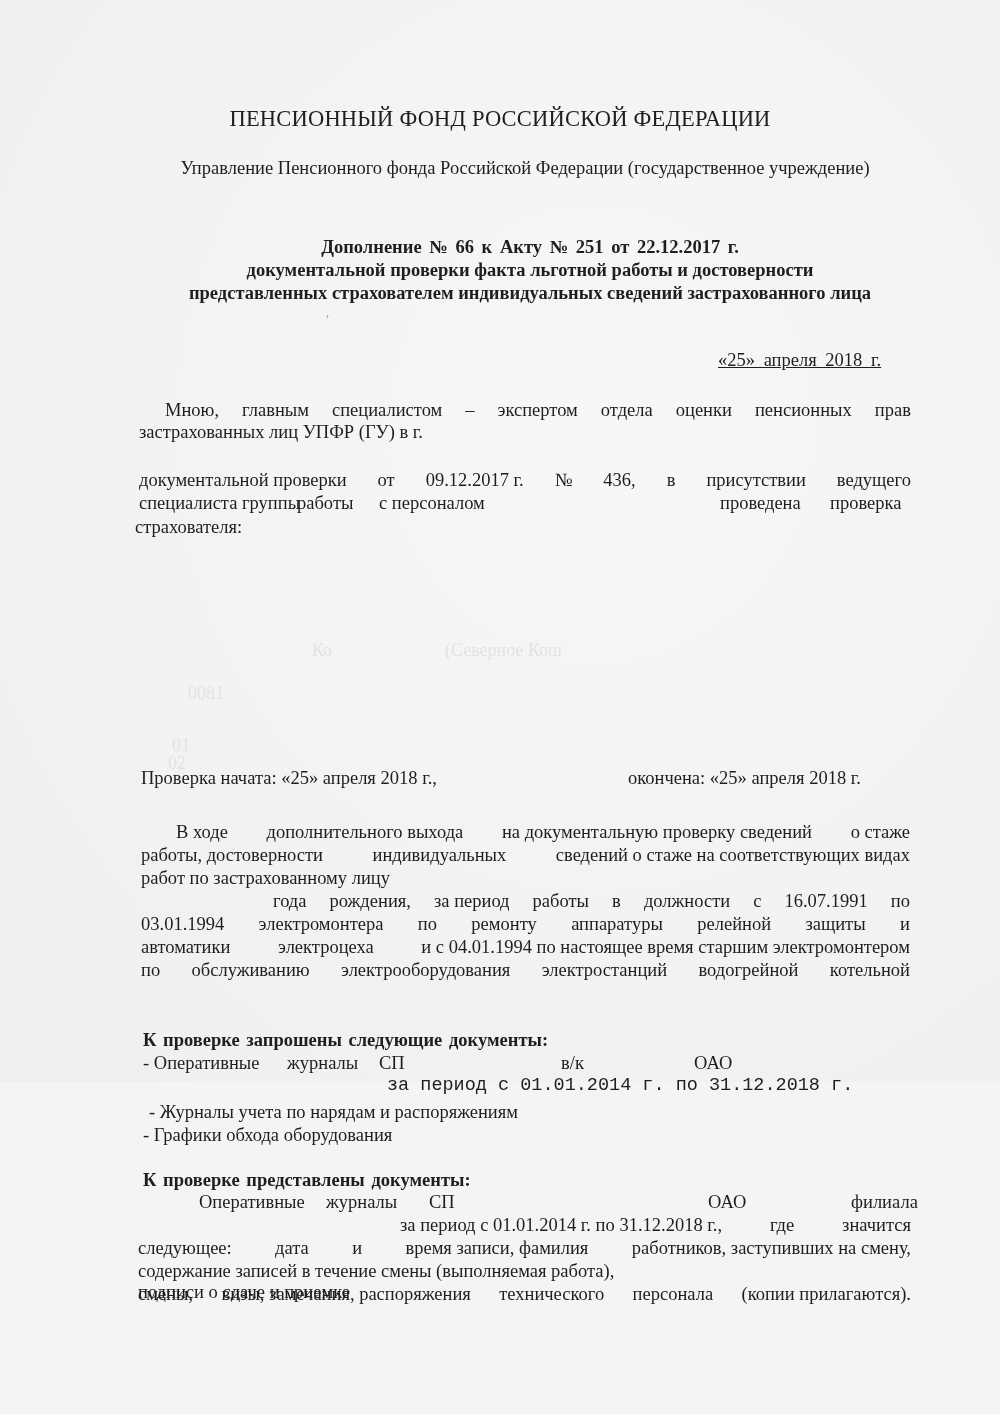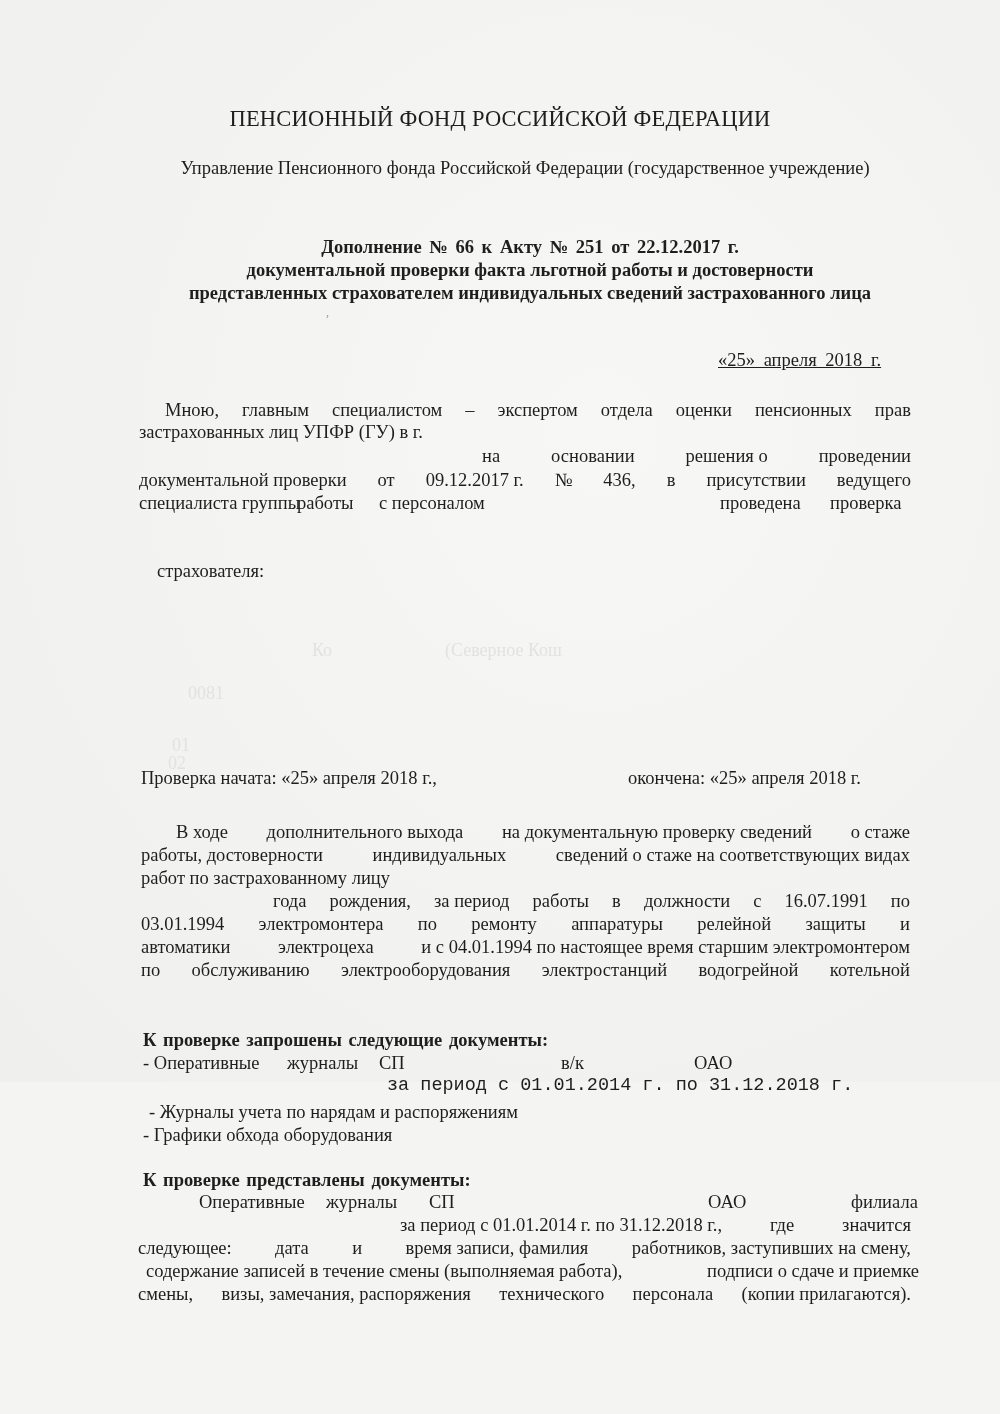--- a/index.html
+++ b/index.html
@@ -46,44 +46,38 @@
     <span>главным</span>
     <span>специалистом</span>
     <span>–</span>
     <span>экспертом</span>
     <span>отдела</span>
     <span>оценки</span>
     <span>пенсионных</span>
     <span>прав</span>
   </div>
   <div class="abs para" style="left:139px;top:422px;">застрахованных  лиц УПФР  (ГУ)  в г.</div>
-  <div class="abs para just" style="left:482px;top:446px;width:429px;">
-    <span>на</span>
-    <span>основании</span>
-    <span>решения о</span>
-    <span>проведении</span>
-  </div>
   <div class="abs para just" style="left:139px;top:470px;width:772px;">
     <span>документальной проверки</span>
     <span>от</span>
     <span>09.12.2017 г.</span>
     <span>№</span>
     <span>436,</span>
     <span>в</span>
     <span>присутствии</span>
     <span>ведущего</span>
   </div>
   <div class="abs para" style="left:139px;top:493px;width:772px;">
     <span style="position:absolute;left:0">специалиста группы</span>
     <span style="position:absolute;left:158px">работы</span>
     <span style="position:absolute;left:240px">с персоналом</span>
     <span style="position:absolute;left:581px">проведена</span>
     <span style="position:absolute;left:691px">проверка</span>
   </div>
-  <div class="abs para" style="left:157px;top:517px;margin-top:44px;">страхователя:</div>
+  <div class="abs para" style="left:135px;top:517px;">страхователя:</div>
 
   <div class="abs faint" style="left:312px;top:640px;">Ко</div>
   <div class="abs faint" style="left:445px;top:640px;">(Северное Кош</div>
   <div class="abs faint" style="left:188px;top:683px;">0081</div>
   <div class="abs faint" style="left:172px;top:735px;">01</div>
   <div class="abs faint" style="left:168px;top:753px;">02</div>
 
   <div class="abs para" style="left:141px;top:768px;">Проверка начата: «25»   апреля  2018 г.,</div>
   <div class="abs para" style="left:628px;top:768px;">окончена: «25»  апреля  2018 г.</div>
 
@@ -159,21 +153,21 @@
     <span>где</span>
     <span>значится</span>
   </div>
   <div class="abs para just" style="left:138px;top:1238px;width:773px;">
     <span>следующее:</span>
     <span>дата</span>
     <span>и</span>
     <span>время записи, фамилия</span>
     <span>работников, заступивших на смену,</span>
   </div>
-  <div class="abs para just" style="left:146px;top:1261px;width:773px;">
+  <div class="abs para just" style="left:138px;top:1261px;width:773px;flex-direction:column;">
     <span>содержание записей в течение смены (выполняемая работа),</span>
     <span>подписи о сдаче и приемке</span>
   </div>
   <div class="abs para just" style="left:138px;top:1284px;width:773px;">
     <span>смены,</span>
     <span>визы, замечания, распоряжения</span>
     <span>технического</span>
     <span>персонала</span>
     <span>(копии прилагаются).</span>
   </div>

